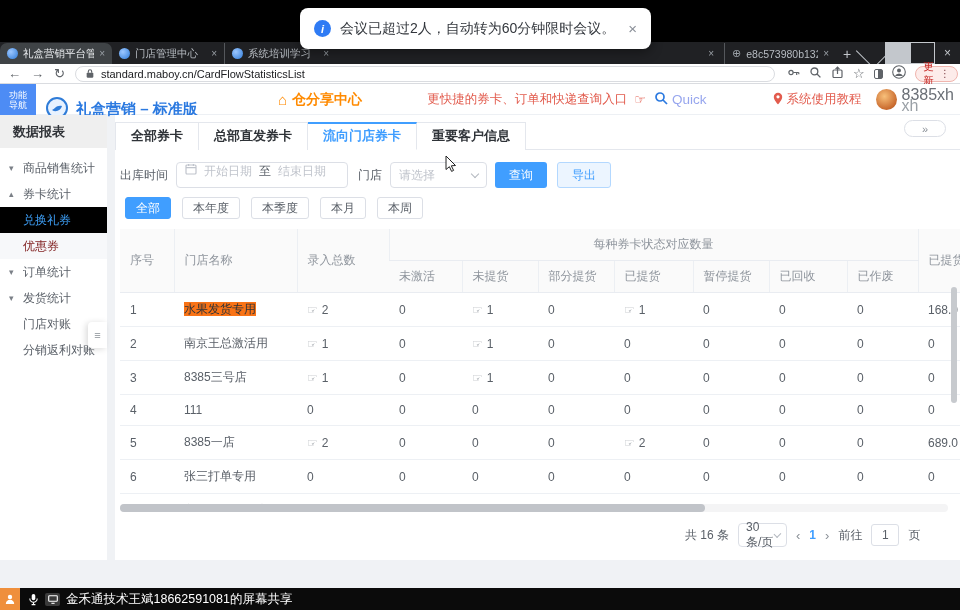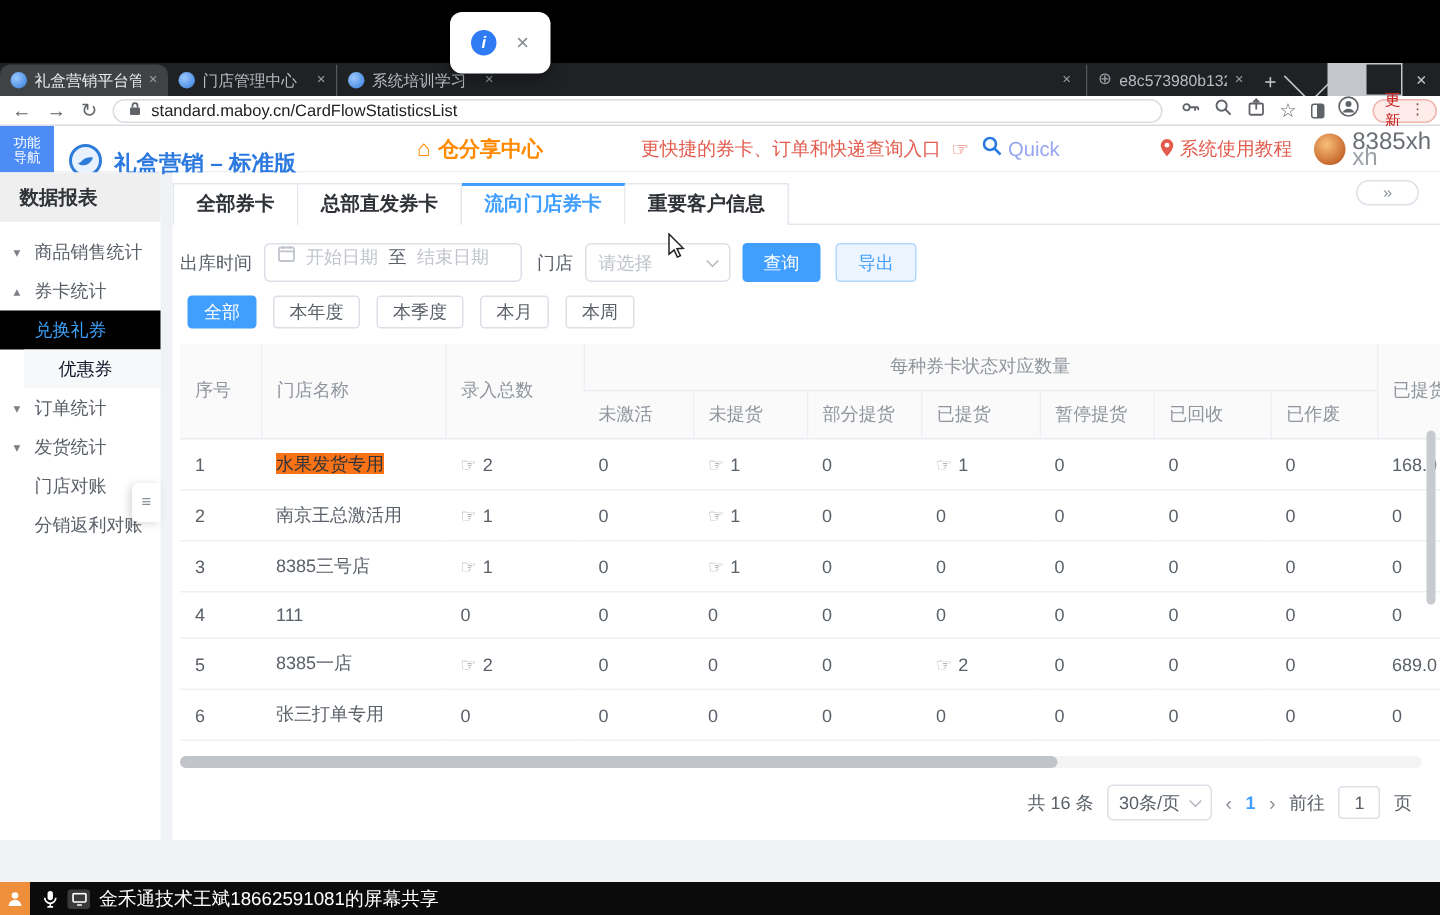--- a/index.html
+++ b/index.html
@@ -69,21 +69,21 @@
 
   
   .appbody{position:absolute;top:31px;left:0;width:960px;height:445px;display:flex;}
   .sidebar{width:107px;background:#fff;position:relative;flex:0 0 107px;}
   .side-title{height:33px;background:#efefef;display:flex;align-items:center;padding-left:13px;font-size:13px;font-weight:bold;color:#303338;}
   .side-items{margin-top:7px;}
   .sitem{height:26px;display:flex;align-items:center;font-size:12px;color:#5a6068;padding-left:9px;gap:4px;white-space:nowrap;overflow:hidden;}
   .sitem .arr{font-size:9px;color:#7b8087;width:10px;}
   .sitem.child{padding-left:23px;}
   .sitem.active{color:#3d9ef5;background:#000000;}
-  .sitem.muted{color:#0f172a;background:#f7f8fa;margin-left:16px;}
+  .sitem.muted{color:#7f1d1d;background:#f7f8fa;}
   .side-handle{position:absolute;right:0;top:207px;width:19px;height:26px;background:#fff;border-radius:4px 0 0 4px;
     box-shadow:-2px 1px 6px rgba(0,0,0,.15);display:flex;align-items:center;justify-content:center;color:#8a9097;font-size:11px;}
 
   .content{flex:1;margin-left:8px;background:#fff;position:relative;overflow:hidden;}
 
   
   .ctabs{display:flex;margin-top:7px;border-bottom:1px solid #e4e7ed;}
   .ctab{height:28px;line-height:26px;padding:0 15px;border:1px solid #e4e7ed;border-bottom:none;margin-bottom:-1px;
     font-size:13px;font-weight:bold;color:#2f3338;background:#fff;white-space:nowrap;}
   .ctab + .ctab{border-left:none;}
@@ -115,41 +115,42 @@
   .grid td{font-size:12px;color:#5a6068;padding:8px 10px;border-bottom:1px solid #edf0f4;white-space:nowrap;overflow:hidden;height:30px;}
   .sel{background:#f97316;color:#2f3338;}
   .lk{display:inline-flex;align-items:center;gap:4px;}
   .fg{color:#a0a5ab;font-size:12px;}
   .vscroll{position:absolute;right:3px;top:58px;width:6px;height:116px;background:#c7cace;border-radius:3px;}
   .hscroll{position:absolute;left:0;bottom:0;width:828px;height:8px;background:#f4f4f5;border-radius:4px;}
   .hscroll .thumb{position:absolute;left:0;top:0;height:8px;width:585px;background:#c1c4c9;border-radius:4px;}
 
   
   .pager{position:absolute;top:408px;left:570px;display:flex;align-items:center;gap:9px;font-size:12px;color:#5a6068;}
-  .psize{width:70px;height:24px;border:1px solid #dcdfe6;border-radius:4px;display:flex;align-items:center;justify-content:space-between;padding:0 7px;color:#5a6068;}
+  .psize{width:49px;height:24px;border:1px solid #dcdfe6;border-radius:4px;display:flex;align-items:center;justify-content:space-between;padding:0 7px;color:#5a6068;}
   .parrow{color:#8a9097;font-size:13px;}
   .pcur{color:#409eff;font-weight:bold;}
   .goto-input{width:28px;height:22px;border:1px solid #dcdfe6;border-radius:3px;display:flex;align-items:center;justify-content:center;color:#5a6068;}
 
   
   .sharebar{position:absolute;left:0;bottom:0;width:960px;height:22px;background:#0b0b0b;display:flex;align-items:center;z-index:50;}
   .sharebar .who{width:20px;height:22px;background:#ef8f3c;display:flex;align-items:center;justify-content:center;}
   .sharebar .mic{margin-left:8px;display:flex;}
   .sharebar .scr{margin-left:6px;width:15px;height:13px;background:#3a3a3a;border-radius:2px;display:flex;align-items:center;justify-content:center;}
   .sharebar .stext{color:#fff;font-size:12.5px;margin-left:6px;white-space:nowrap;}
 
   .cursor{position:absolute;left:445px;top:155px;z-index:70;}
 </style>
 </head>
 <body>
 
 <div class="screen">
 
   <div class="notify">
     <span class="info">i</span>
+    <span class="msg">会议已超过2人，自动转为60分钟限时会议。</span>
     <span class="x">×</span>
   </div>
 
   <div class="tabstrip" id="tabstrip">
       <div class="btab active">
         <span class="fav"></span>
         <span class="ttl">礼盒营销平台管理中心</span>
         <span class="tx">×</span>
       </div>
       <div class="btab">

